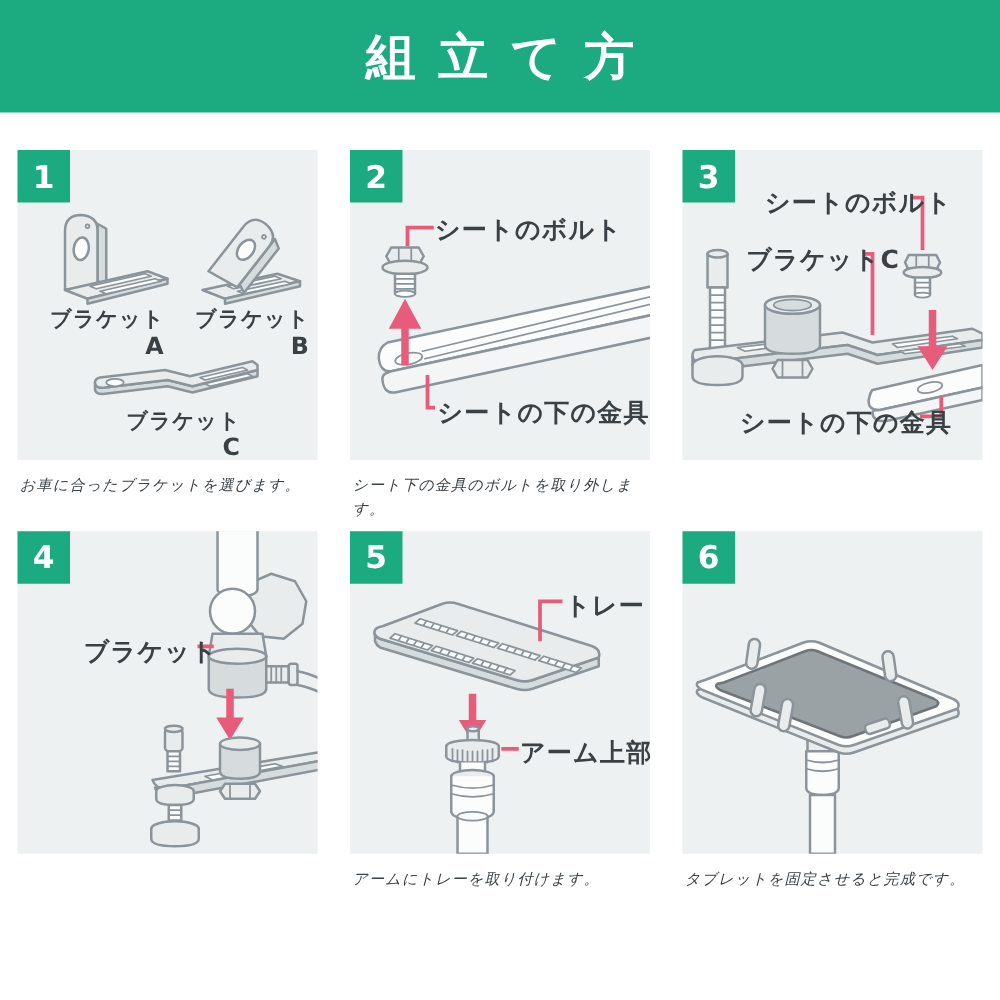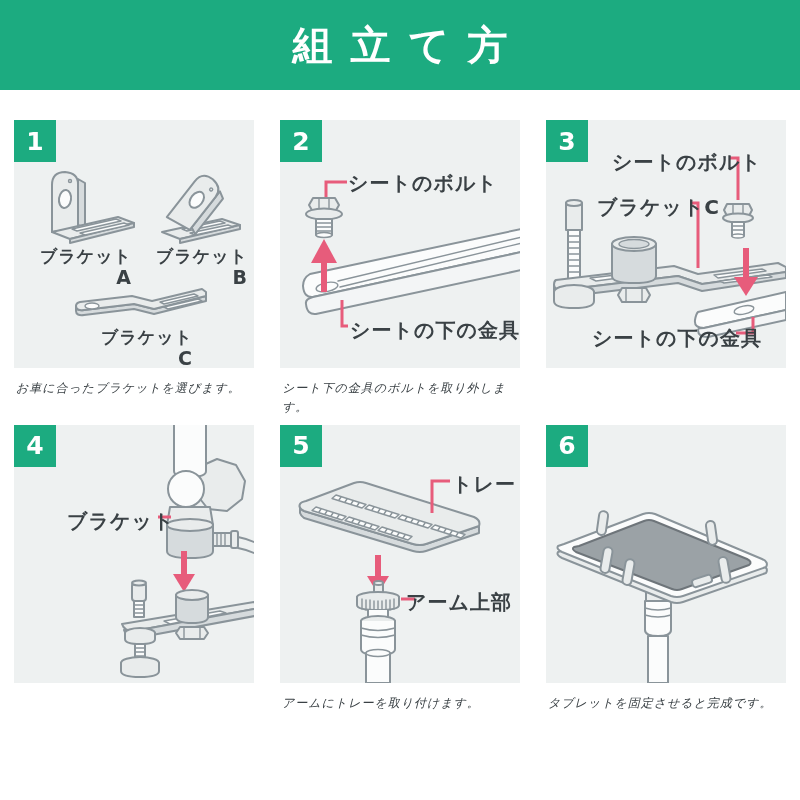--- a/index.html
+++ b/index.html
@@ -261,21 +261,21 @@
             <ellipse class="st f-light" cx="98" cy="196" rx="17" ry="5"></ellipse>
             <path class="st f-white" d="M81,196 L81,224 Q81,230 98,230 Q115,230 115,224 L115,196"></path>
             <path class="st thin" d="M81,203 Q98,208 115,203 M81,210 Q98,215 115,210"></path>
             <path class="st f-white" d="M86,228 L86,258 L110,258 L110,228"></path>
             <ellipse class="st thin f-white" cx="98" cy="228" rx="12" ry="3.5"></ellipse>
           </g>
           <polyline class="pk" points="170,56 152,56 152,88"></polyline>
           <polyline class="pk" points="135,174 121,174"></polyline>
         </svg>
         <div class="lbl" style="left:172px;top:46px;">トレー</div>
-        <div class="lbl" style="left:126px;top:164px;">アーム上部</div>
+        <div class="lbl" style="left:136px;top:164px;">アーム上部</div>
       </div>
       <p class="caption">アームにトレーを取り付けます。</p>
     </section>
 
     <section class="panel row2">
       <div class="illus">
         <div class="badge">6</div>
         <svg viewBox="0 0 240 258">
           <g>
             <path class="st f-light" d="M100,164 L124,164 L124,176 L100,176 Z"></path>

